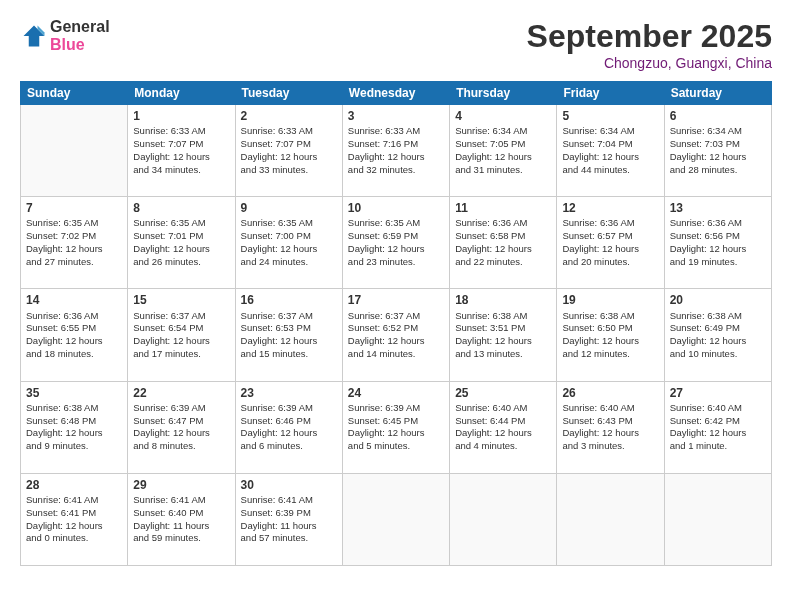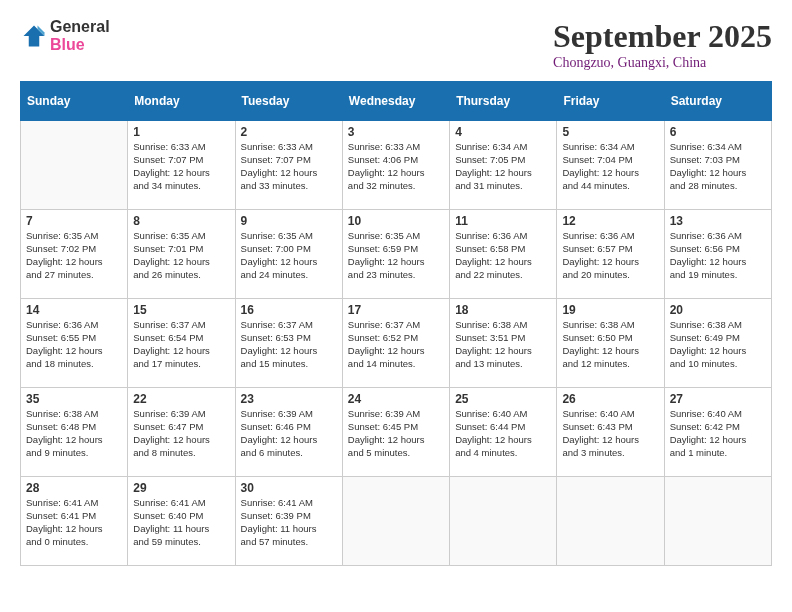--- a/index.html
+++ b/index.html
@@ -41,21 +41,21 @@
       font-size: 16px;
       font-weight: bold;
       color: #ec4899;
     }
     .logo-icon {
       width: 28px;
       height: 28px;
       margin-right: 2px;
     }
     .title-block {
-      font-family: Liberation Serif, serif;
+      text-align: right;
     }
     .month-title {
       font-size: 32px;
       font-weight: bold;
       color: #333;
     }
     .location {
       font-size: 14px;
       color: #701a75;
     }
@@ -63,21 +63,21 @@
       flex: 1;
       border: 1px solid #ccc;
       border-collapse: collapse;
       width: 100%;
       table-layout: fixed;
     }
     .calendar th {
       background: #1a6faf;
       color: #fff;
       text-align: left;
-      padding: 12px 6px;
+      padding: 4px 6px;
       font-size: 12px;
       border: 1px solid #1a6faf;
     }
     .calendar td {
       vertical-align: top;
       border: 1px solid #ccc;
       padding: 3px 5px;
       font-size: 9.5px;
       color: #333;
       line-height: 1.35;
@@ -140,21 +140,21 @@
           <td>
             <span class="day-num">2</span>
             <div>Sunrise: 6:33 AM</div>
             <div>Sunset: 7:07 PM</div>
             <div>Daylight: 12 hours</div>
             <div>and 33 minutes.</div>
           </td>
           <td>
             <span class="day-num">3</span>
             <div>Sunrise: 6:33 AM</div>
-            <div>Sunset: 4:06 PM</div>
+            <div>Sunset: 7:16 PM</div>
             <div>Daylight: 12 hours</div>
             <div>and 32 minutes.</div>
           </td>
           <td>
             <span class="day-num">4</span>
             <div>Sunrise: 6:34 AM</div>
             <div>Sunset: 7:05 PM</div>
             <div>Daylight: 12 hours</div>
             <div>and 31 minutes.</div>
           </td>

